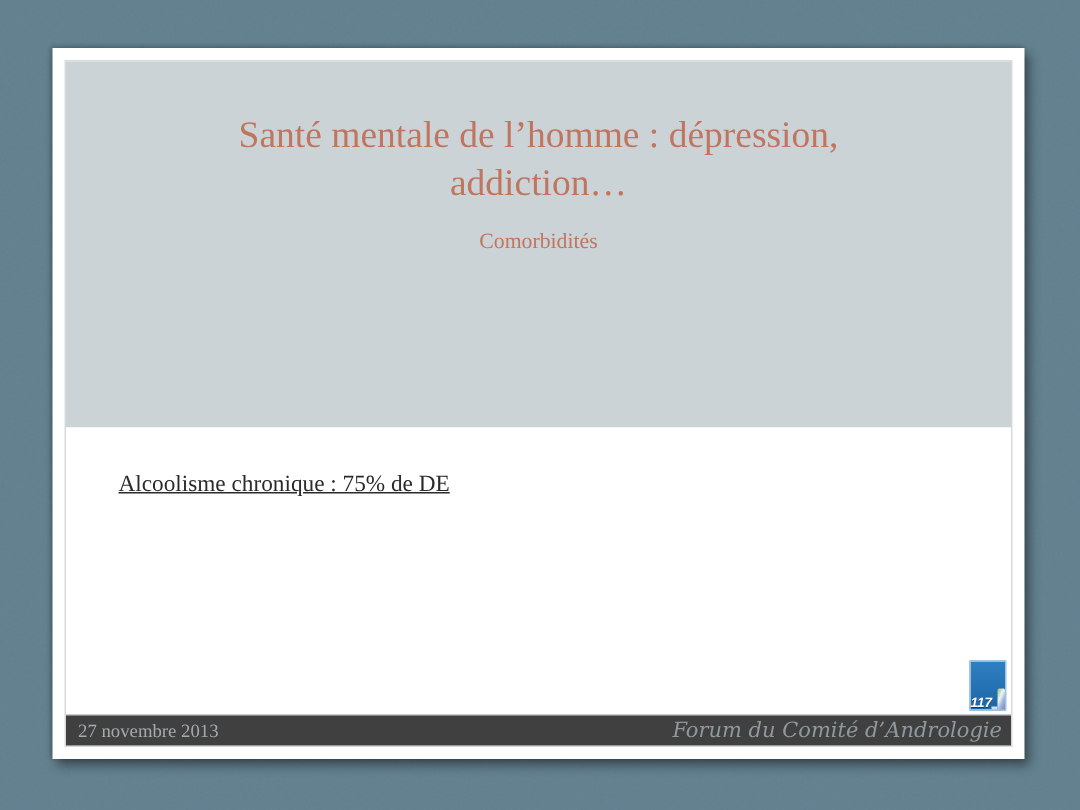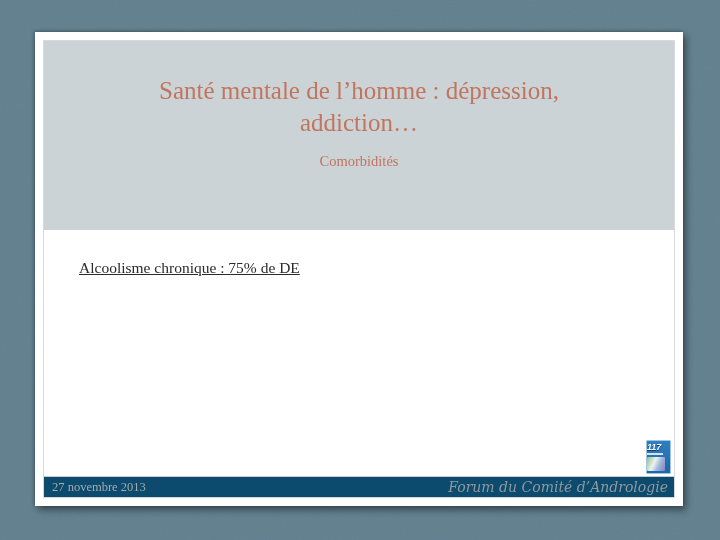--- a/index.html
+++ b/index.html
@@ -36,21 +36,21 @@
     width: 100%;
     height: 100%;
     box-sizing: border-box;
     border: 1px solid #d6dadb;
     display: flex;
     flex-direction: column;
     position: relative;
     background: #ffffff;
   }
   .title-band {
-    height: 189px;
+    height: 244px;
     flex: 0 0 auto;
     background: #ccd3d6;
     box-sizing: border-box;
     padding-top: 34px;
     text-align: center;
   }
   .slide-title {
     margin: 0 auto;
     max-width: 500px;
     color: #c1755e;
@@ -78,21 +78,21 @@
     color: #2b2b2b;
     font-size: 15.5px;
     line-height: 1.12;
     white-space: pre-wrap;
     text-decoration: underline;
   }
   .footer {
     flex: 0 0 auto;
     height: 20px;
     border-top: 1px solid #c7cccd;
-    background: #0c4a6e;
+    background: #404040;
     display: flex;
     justify-content: space-between;
     align-items: center;
     padding: 0 6px 0 8px;
   }
   .footer-date {
     color: #a3abae;
     font-size: 12.5px;
   }
   .footer-credit {
@@ -105,22 +105,22 @@
     position: absolute;
     right: 3px;
     bottom: 2px;
     width: 25px;
     height: 34px;
     background: linear-gradient(180deg, #2f7fc0 0%, #1d66a8 100%);
     border: 1px solid #9ec4e0;
     box-sizing: border-box;
     border-radius: 1px;
     display: flex;
-    flex-direction: column;
-    align-items: flex-start;
+    flex-direction: row;
+    align-items: flex-end;
     overflow: hidden;
   }
   .logo-text {
     color: #ffffff;
     font-family: "Liberation Sans", sans-serif;
     font-weight: bold;
     font-size: 9px;
     line-height: 10px;
     margin-top: 1px;
     text-shadow: 0 1px 0 #0c3a6b;

